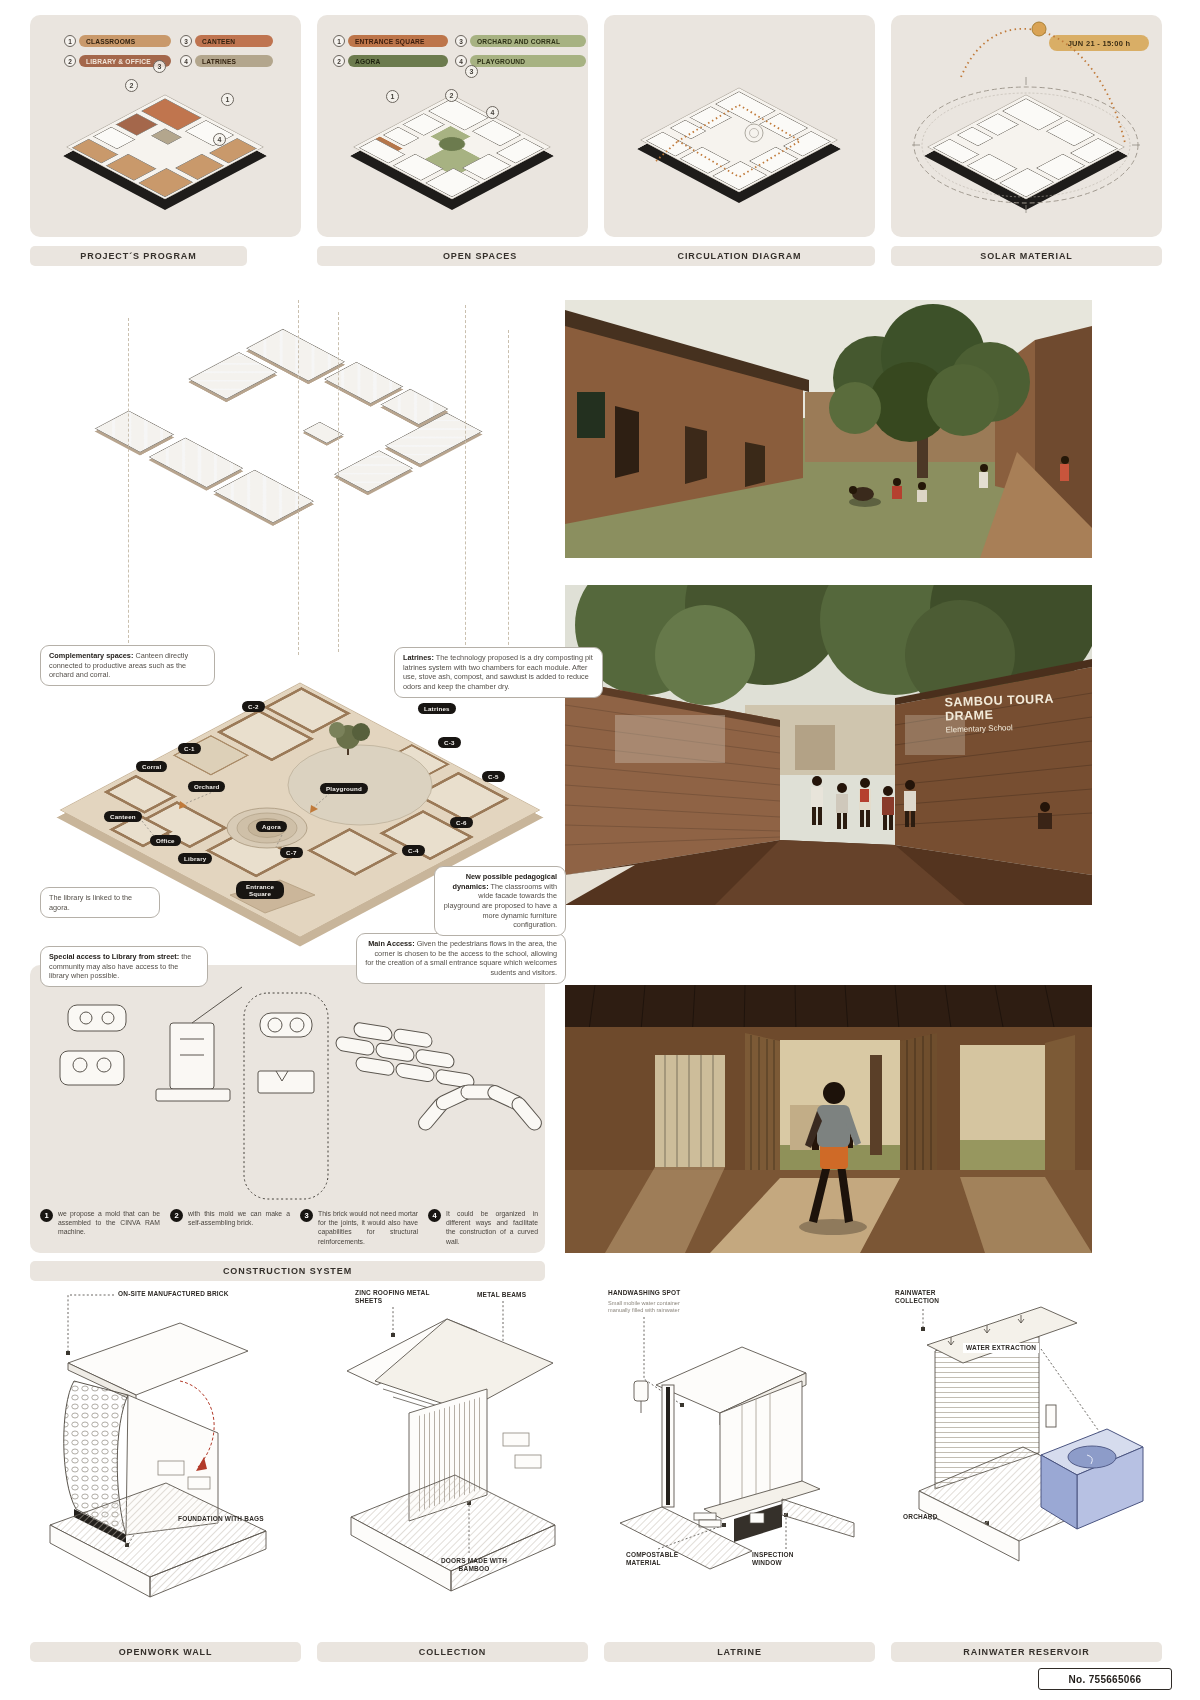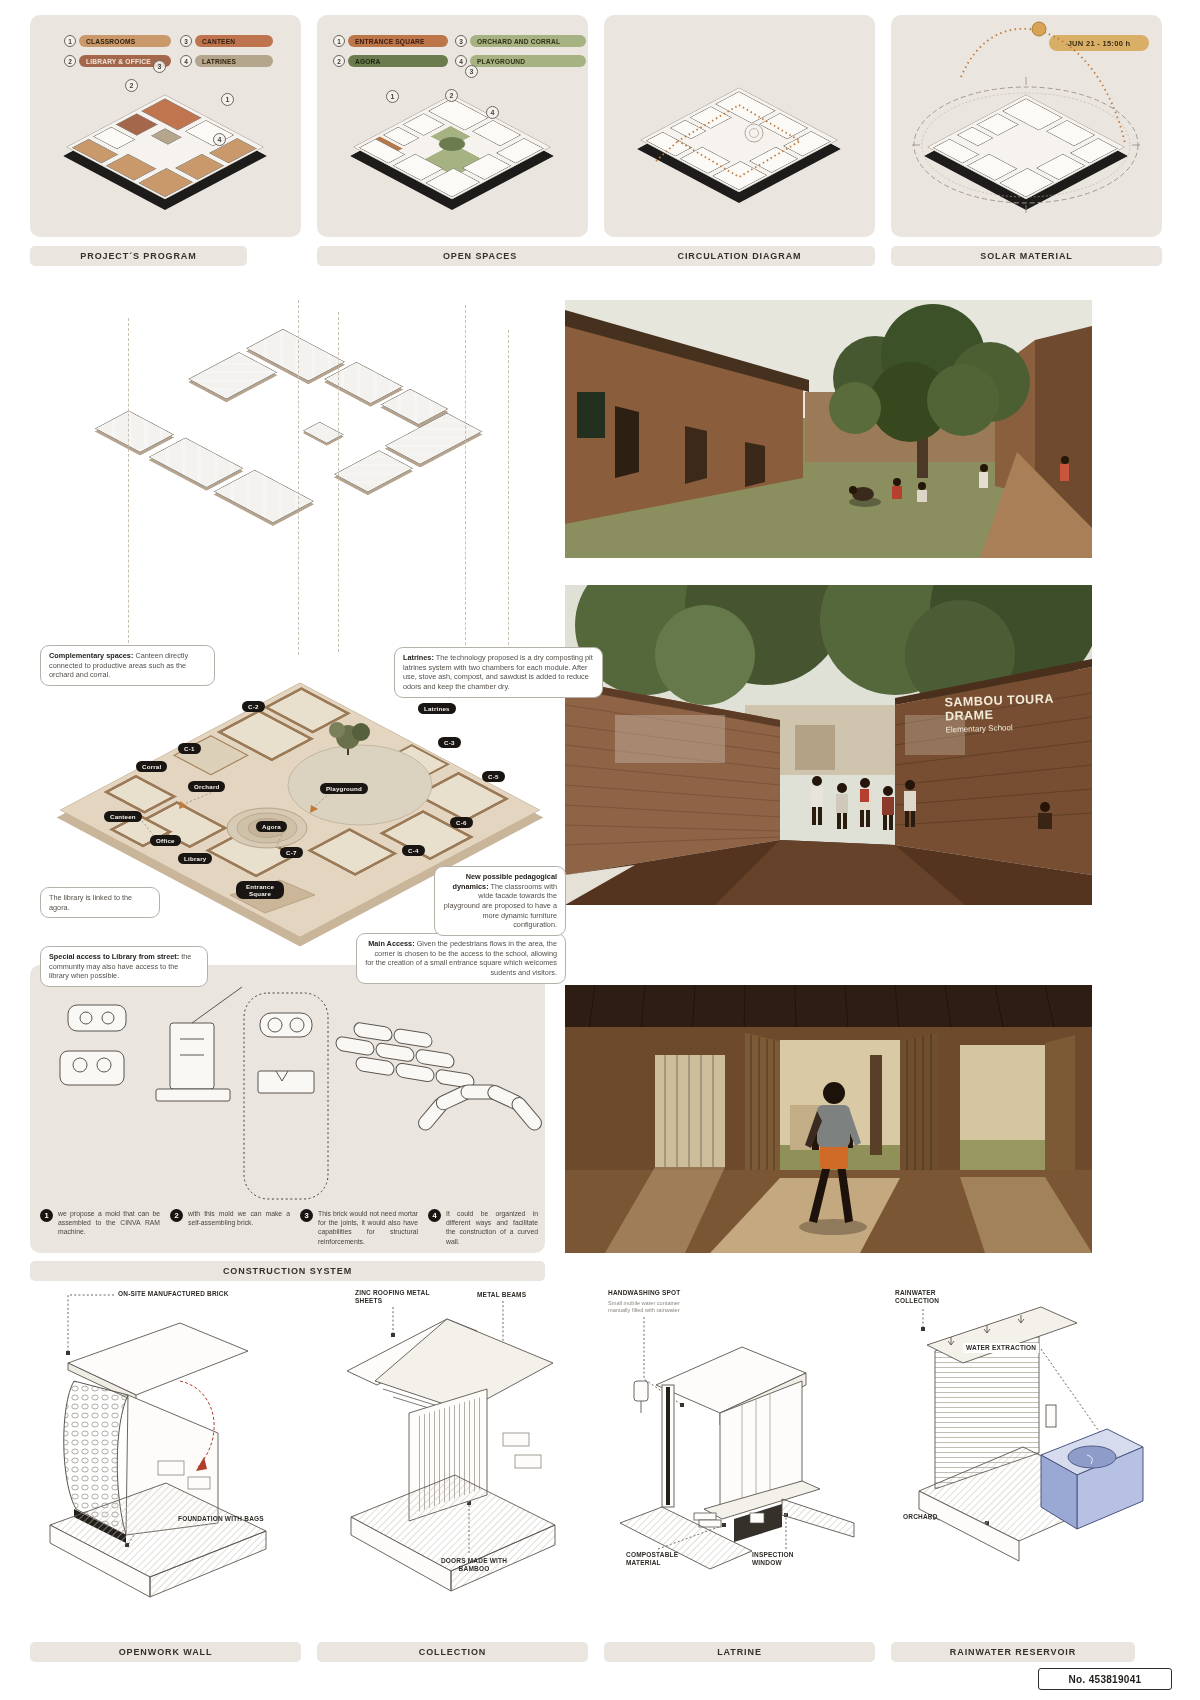--- a/index.html
+++ b/index.html
@@ -629,17 +629,17 @@
       <polygon points="28,206 128,256 232,210 132,162" fill="url(#hD)" stroke="#5b564e" stroke-width=".9"></polygon>
       <polygon points="28,206 28,224 128,276 128,256" fill="#fdfcfa" stroke="#5b564e" stroke-width=".9"></polygon>
       <polygon points="150,170 216,144 252,162 186,190" fill="#d6dcee" stroke="#4a5480" stroke-width="1"></polygon>
       <polygon points="186,190 252,162 252,216 186,244" fill="#b7c1e3" stroke="#4a5480" stroke-width="1"></polygon>
       <polygon points="150,170 186,190 186,244 150,222" fill="#9aa8d4" stroke="#4a5480" stroke-width="1"></polygon>
       <ellipse cx="201" cy="172" rx="24" ry="11" fill="#8d9cc9" stroke="#4a5480" stroke-width=".9"></ellipse>
       <path d="M196,170 q8,2 4,9" fill="none" stroke="#e8ecf8" stroke-width="1"></path>
       <rect x="155" y="120" width="10" height="22" fill="#fdfcfa" stroke="#5b564e" stroke-width=".9"></rect>
     </svg>
   </div>
-  <div class="titlebar" style="left:891px;top:1642px;width:244px">RAINWATER RESERVOIR</div>
-
-  <div class="numbox" style="left:1038px;top:1668px;width:134px;height:22px">No. 453819041</div>
+  <div class="titlebar" style="left:891px;top:1642px;width:271px">RAINWATER RESERVOIR</div>
+
+  <div class="numbox" style="left:1038px;top:1668px;width:134px;height:22px">No. 755665066</div>
 
 </div>
 
 </body></html>

